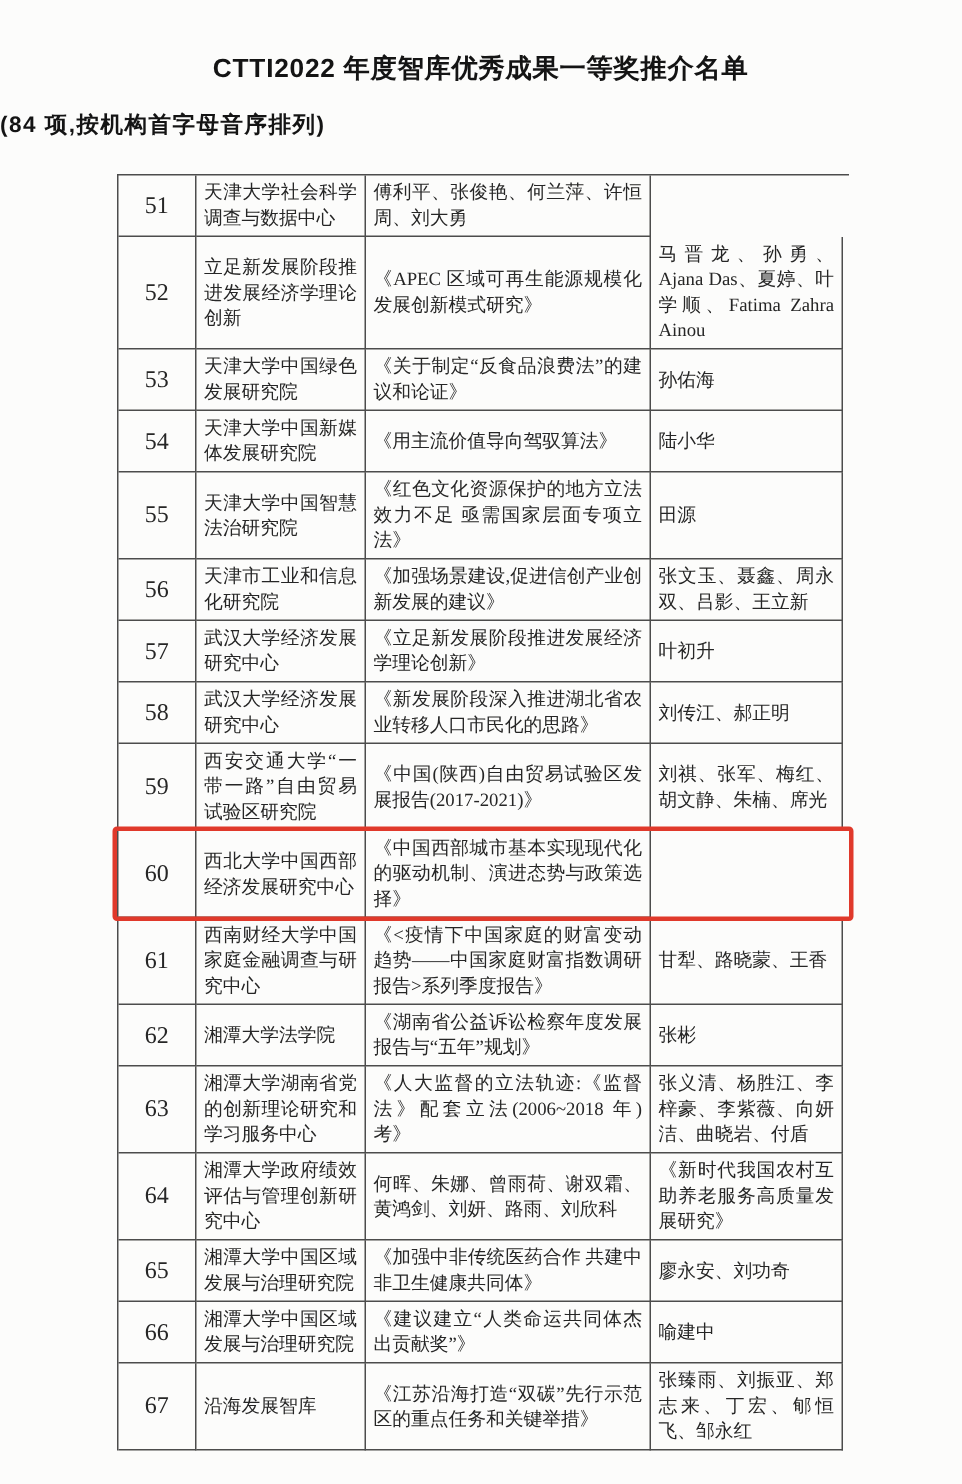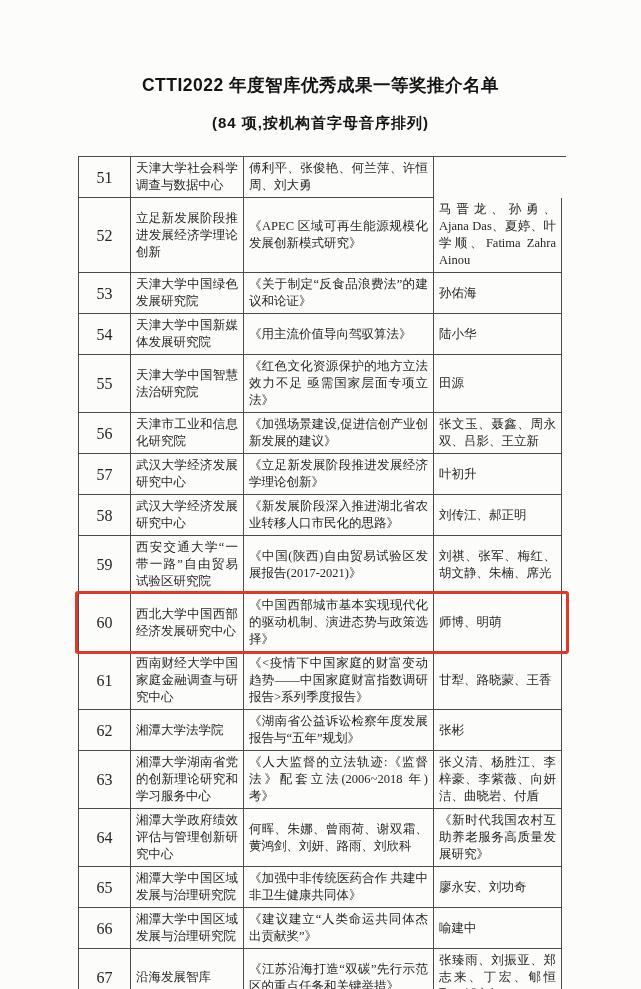--- a/index.html
+++ b/index.html
@@ -5,35 +5,35 @@
   :root { --hl-color: #e0392b; --line-color: #4c4c4c; }
   * { box-sizing: border-box; }
   html, body { margin: 0; padding: 0; }
   body {
     width: 641px; height: 989px;
     background: #fcfcfb;
     font-family: "Liberation Serif", serif;
     color: #1f1f1f;
     overflow: hidden;
   }
-  .page { padding-top: 73px; width: 641px; height: 881px; }
+  .page { padding-top: 33px; width: 641px; height: 881px; }
   .doc-title {
     margin: 0;
     font-family: "Liberation Sans", sans-serif;
     font-size: 17.5px; font-weight: 700;
     color: #141414;
     text-align: center;
     letter-spacing: 0.5px;
   }
   .doc-subtitle {
     margin: 17px 0 0 0;
     font-family: "Liberation Sans", sans-serif;
     font-size: 15px; font-weight: 700;
     color: #141414;
-    text-align: center;
+    text-align: left;
     letter-spacing: 1px;
   }
   .award-table {
     margin: 23px 0 0 78px;
     width: 488px;
     border-top: 1px solid var(--line-color);
     border-left: 1px solid var(--line-color);
   }
   .row {
     display: grid;
@@ -204,23 +204,20 @@
   <div class="row highlighted">
     <div class="cell c-no">
       <div class="cell-text">60</div>
     </div>
     <div class="cell c-inst">
       <div class="cell-text">西北大学中国西部经济发展研究中心</div>
     </div>
     <div class="cell c-title">
       <div class="cell-text">《中国西部城市基本实现现代化的驱动机制、演进态势与政策选择》</div>
     </div>
-    <div class="cell c-auth">
-      <div class="cell-text">师博、明萌</div>
-    </div>
   <div class="hl-box"></div>
       </div>
 
   <div class="row">
     <div class="cell c-no">
       <div class="cell-text">61</div>
     </div>
     <div class="cell c-inst">
       <div class="cell-text">西南财经大学中国家庭金融调查与研究中心</div>
     </div>

